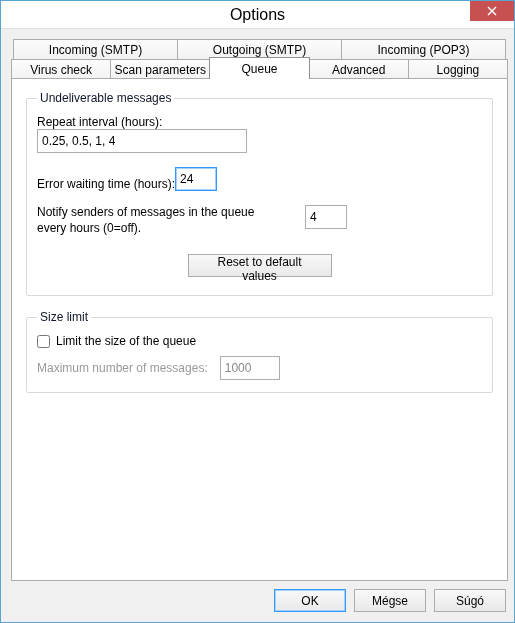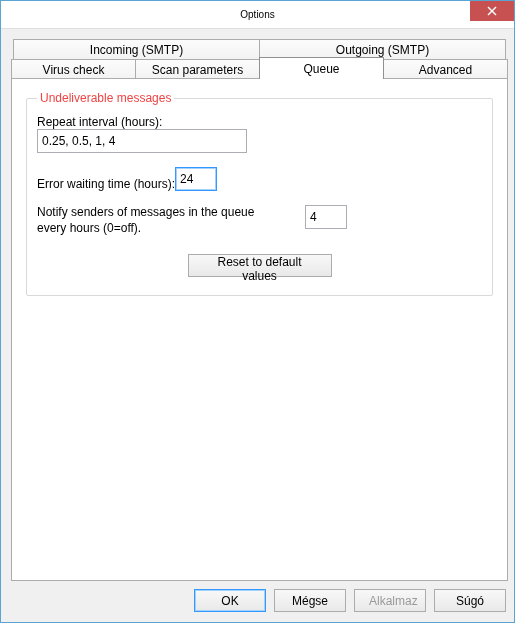--- a/index.html
+++ b/index.html
@@ -25,21 +25,21 @@
     height: 28px;
     background: #fff;
     display: flex;
     align-items: center;
     position: relative;
     border-bottom: 1px solid #e0e0e0;
   }
   .titlebar-title {
     flex: 1;
     text-align: center;
-    font-size: 10px;
+    font-size: 16px;
     color: #000;
   }
   .close-btn {
     width: 44px;
     height: 20px;
     background: #c75050;
     color: #fff;
     display: flex;
     align-items: center;
     justify-content: center;
@@ -105,21 +105,21 @@
   }
   fieldset {
     border: 1px solid #d9d9d9;
     border-radius: 2px;
     margin: 0 0 14px 0;
     padding: 10px 10px 12px 10px;
   }
   legend {
     font-size: 12px;
     padding: 0 3px;
-    color:#ef4444;
+    color:#0f172a;
   }
   .field-row { margin-bottom: 8px; }
   .text-input {
     border: 1px solid #abadb3;
     padding: 2px 4px;
     font: inherit;
     height: 24px;
     background:#fff;
   }
   .wide { width: 210px; display:block; }
@@ -168,26 +168,28 @@
         </svg>
     </div>
   </div>
 
   <div class="client">
     <div class="tab-control">
       <div class="tab-rows">
         <div class="tab-row top">
           <div class="tab">Incoming (SMTP)</div>
           <div class="tab">Outgoing (SMTP)</div>
+          <div class="tab">Incoming (POP3)</div>
         </div>
         <div class="tab-row bottom">
           <div class="tab">Virus check</div>
           <div class="tab">Scan parameters</div>
           <div class="tab active">Queue</div>
           <div class="tab">Advanced</div>
+          <div class="tab">Logging</div>
         </div>
       </div>
 
       <div class="tab-body">
 
         <fieldset>
           <legend>Undeliverable messages</legend>
 
           <div class="field-row">
             <div>Repeat interval (hours):</div>
@@ -202,24 +204,36 @@
           <div class="row-notify">
             <span class="lbl">Notify senders of messages in the queue every hours (0=off).</span>
             <input type="text" class="text-input small" value="4" style="">
           </div>
 
           <div class="reset-row">
             <button class="btn" style="width:144px">Reset to default values</button>
           </div>
         </fieldset>
 
+        <fieldset>
+          <legend>Size limit</legend>
+
+          <div class="checkbox-row">
+            <input type="checkbox" style="">
+            <span>Limit the size of the queue</span>
+          </div>
+
+          <div class="maxmsg-row">
+            <span class="disabled-text">Maximum number of messages:</span>
+            <input type="text" class="text-input small" style="width: 60px;" disabled="" value="1000">
+          </div>
+        </fieldset>
 
       </div>
     </div>
 
     <div class="button-bar">
       <button class="btn default">OK</button>
       <button class="btn">Mégse</button>
-      <button class="btn" disabled="">Alkalmaz</button>
       <button class="btn">Súgó</button>
     </div>
   </div>
 </div>
 
 </body></html>

